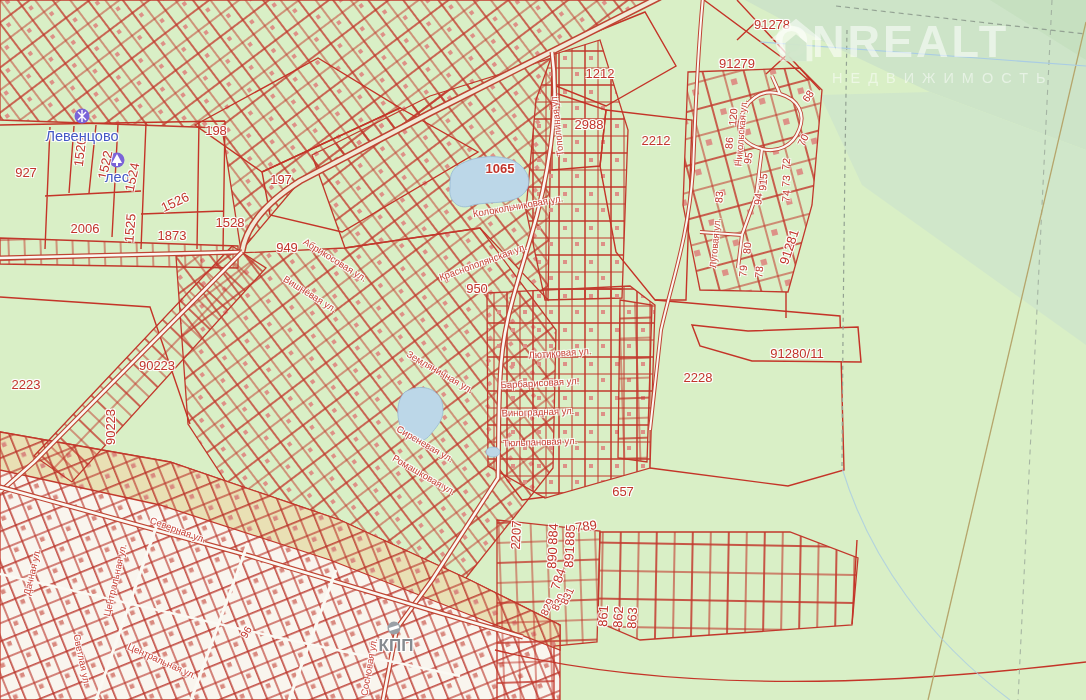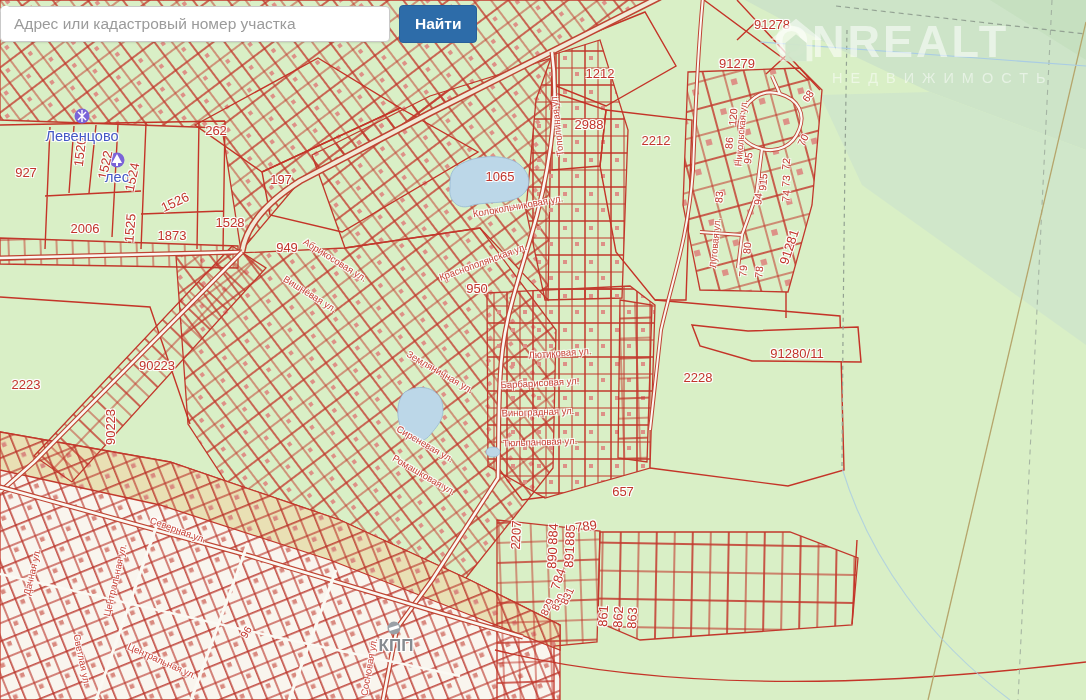--- a/index.html
+++ b/index.html
@@ -188,25 +188,25 @@
 <div id="labels-layer">
       <div class="lbl num" style="left: 26px; top: 172px; transform: translate(-50%, -50%) rotate(0deg);">927</div>
       <div class="lbl num" style="left: 85px; top: 228px; transform: translate(-50%, -50%) rotate(0deg);">2006</div>
       <div class="lbl num" style="left: 80px; top: 152px; transform: translate(-50%, -50%) rotate(-83deg);">1520</div>
       <div class="lbl num" style="left: 105px; top: 165px; transform: translate(-50%, -50%) rotate(-78deg);">1522</div>
       <div class="lbl num" style="left: 132px; top: 177px; transform: translate(-50%, -50%) rotate(-78deg);">1524</div>
       <div class="lbl num" style="left: 130px; top: 228px; transform: translate(-50%, -50%) rotate(-85deg);">1525</div>
       <div class="lbl num" style="left: 175px; top: 202px; transform: translate(-50%, -50%) rotate(-25deg);">1526</div>
       <div class="lbl num" style="left: 172px; top: 235px; transform: translate(-50%, -50%) rotate(0deg);">1873</div>
       <div class="lbl num" style="left: 230px; top: 222px; transform: translate(-50%, -50%) rotate(0deg);">1528</div>
-      <div class="lbl num" style="left: 216px; top: 130px; transform: translate(-50%, -50%) rotate(0deg);">262</div>
+      <div class="lbl num" style="left: 216px; top: 130px; transform: translate(-50%, -50%) rotate(0deg);">198</div>
       <div class="lbl num" style="left: 281px; top: 179px; transform: translate(-50%, -50%) rotate(0deg);">197</div>
       <div class="lbl num" style="left: 267px; top: 247px; transform: translate(-50%, -50%) rotate(0deg); margin-left: 20px;">949</div>
       <div class="lbl num" style="left: 477px; top: 288px; transform: translate(-50%, -50%) rotate(0deg);">950</div>
-      <div class="lbl num" style="left: 500px; top: 176px; transform: translate(-50%, -50%) rotate(0deg);">1065</div>
+      <div class="lbl num" style="left: 500px; top: 168px; transform: translate(-50%, -50%) rotate(0deg); font-weight: bold;">1065</div>
       <div class="lbl num" style="left: 600px; top: 73px; transform: translate(-50%, -50%) rotate(0deg);">1212</div>
       <div class="lbl num" style="left: 589px; top: 124px; transform: translate(-50%, -50%) rotate(0deg);">2988</div>
       <div class="lbl num" style="left: 656px; top: 140px; transform: translate(-50%, -50%) rotate(0deg);">2212</div>
       <div class="lbl num" style="left: 772px; top: 24px; transform: translate(-50%, -50%) rotate(0deg);">91278</div>
       <div class="lbl num" style="left: 737px; top: 63px; transform: translate(-50%, -50%) rotate(0deg);">91279</div>
       <div class="lbl num" style="left: 26px; top: 384px; transform: translate(-50%, -50%) rotate(0deg);">2223</div>
       <div class="lbl num" style="left: 157px; top: 365px; transform: translate(-50%, -50%) rotate(0deg);">90223</div>
       <div class="lbl num" style="left: 110px; top: 427px; transform: translate(-50%, -50%) rotate(-90deg);">90223</div>
       <div class="lbl num" style="left: 698px; top: 377px; transform: translate(-50%, -50%) rotate(0deg);">2228</div>
       <div class="lbl num" style="left: 797px; top: 353px; transform: translate(-50%, -50%) rotate(0deg);">91280/11</div>
@@ -258,30 +258,20 @@
       <div class="lbl street" style="left: 425px; top: 444px; transform: translate(-50%, -50%) rotate(30deg);">Сиреневая ул.</div>
       <div class="lbl street" style="left: 424px; top: 475px; transform: translate(-50%, -50%) rotate(30deg);">Ромашковая ул.</div>
       <div class="lbl street" style="left: 518px; top: 206px; transform: translate(-50%, -50%) rotate(-10deg);">Колокольчиковая ул.</div>
       <div class="lbl street" style="left: 741px; top: 133px; transform: translate(-50%, -50%) rotate(-85deg);">Никольская ул.</div>
       <div class="lbl street" style="left: 715px; top: 243px; transform: translate(-50%, -50%) rotate(-85deg);">Луговая ул.</div>
       <div class="lbl place" style="left: 82px; top: 136px; transform: translate(-50%, -50%) rotate(0deg);">Левенцово</div>
       <div class="lbl place" style="left: 117px; top: 177px; transform: translate(-50%, -50%) rotate(0deg);">лес</div>
       <div class="lbl kpp" style="left: 396px; top: 645px; transform: translate(-50%, -50%) rotate(0deg);">КПП</div>
     </div>
 
-<div class="searchbar">
-  <input type="text" value="" placeholder="Адрес или кадастровый номер участка" style="">
-  <button class="search-btn">
-    <svg width="15" height="15" viewBox="0 0 15 15">
-      <circle cx="6" cy="6" r="4.2" fill="none" stroke="#fff" stroke-width="2"></circle>
-      <line x1="9.3" y1="9.3" x2="13.4" y2="13.4" stroke="#fff" stroke-width="2.4" stroke-linecap="round"></line>
-    </svg>
-    <span>Найти</span>
-  </button>
-</div>
 
 <div class="wm">
   <div class="wm-row">
     <svg width="52" height="50" viewBox="0 0 54 50">
       <path d="M27 2 L54 24 L44 24 L44 46 L10 46 L10 24 L0 24 Z" fill="rgba(255,255,255,0.5)"></path>
       <path d="M27 18 L38 27 L38 46 L16 46 L16 27 Z" fill="rgba(205,228,200,0.9)"></path>
     </svg>
     <div class="wm-brand">ONREALT</div>
   </div>
   <div class="wm-tag">НЕДВИЖИМОСТЬ</div>

